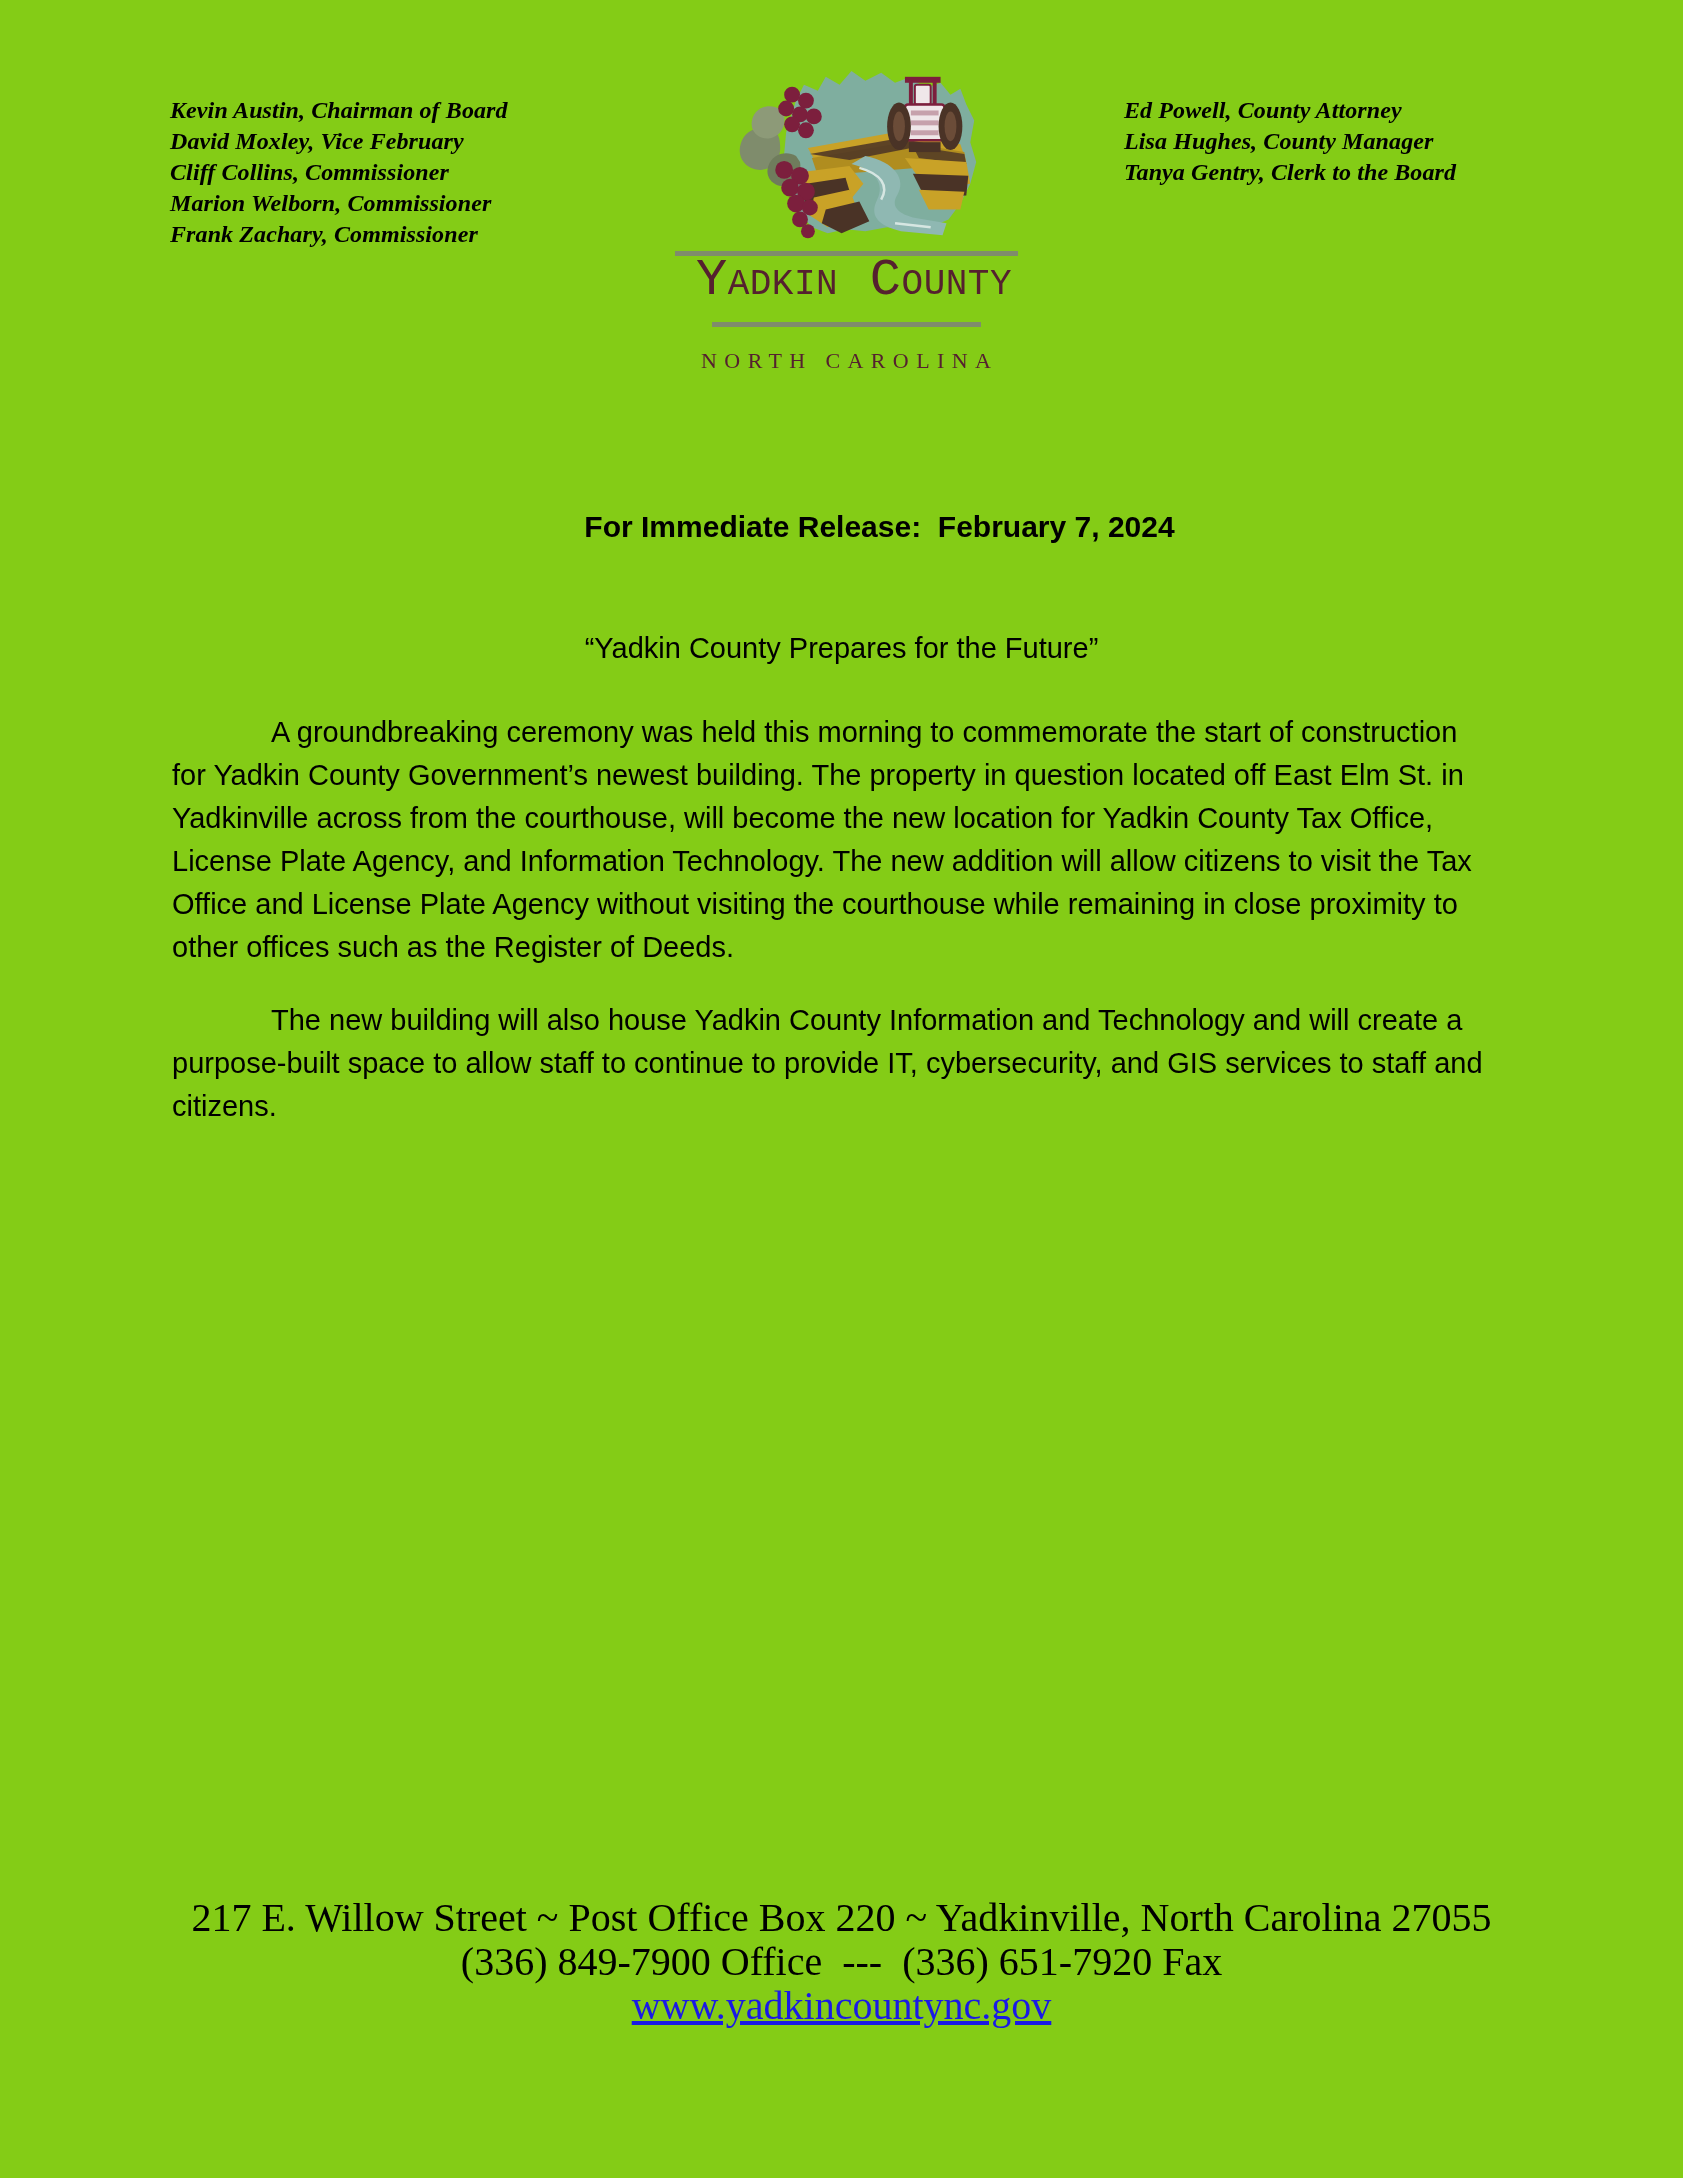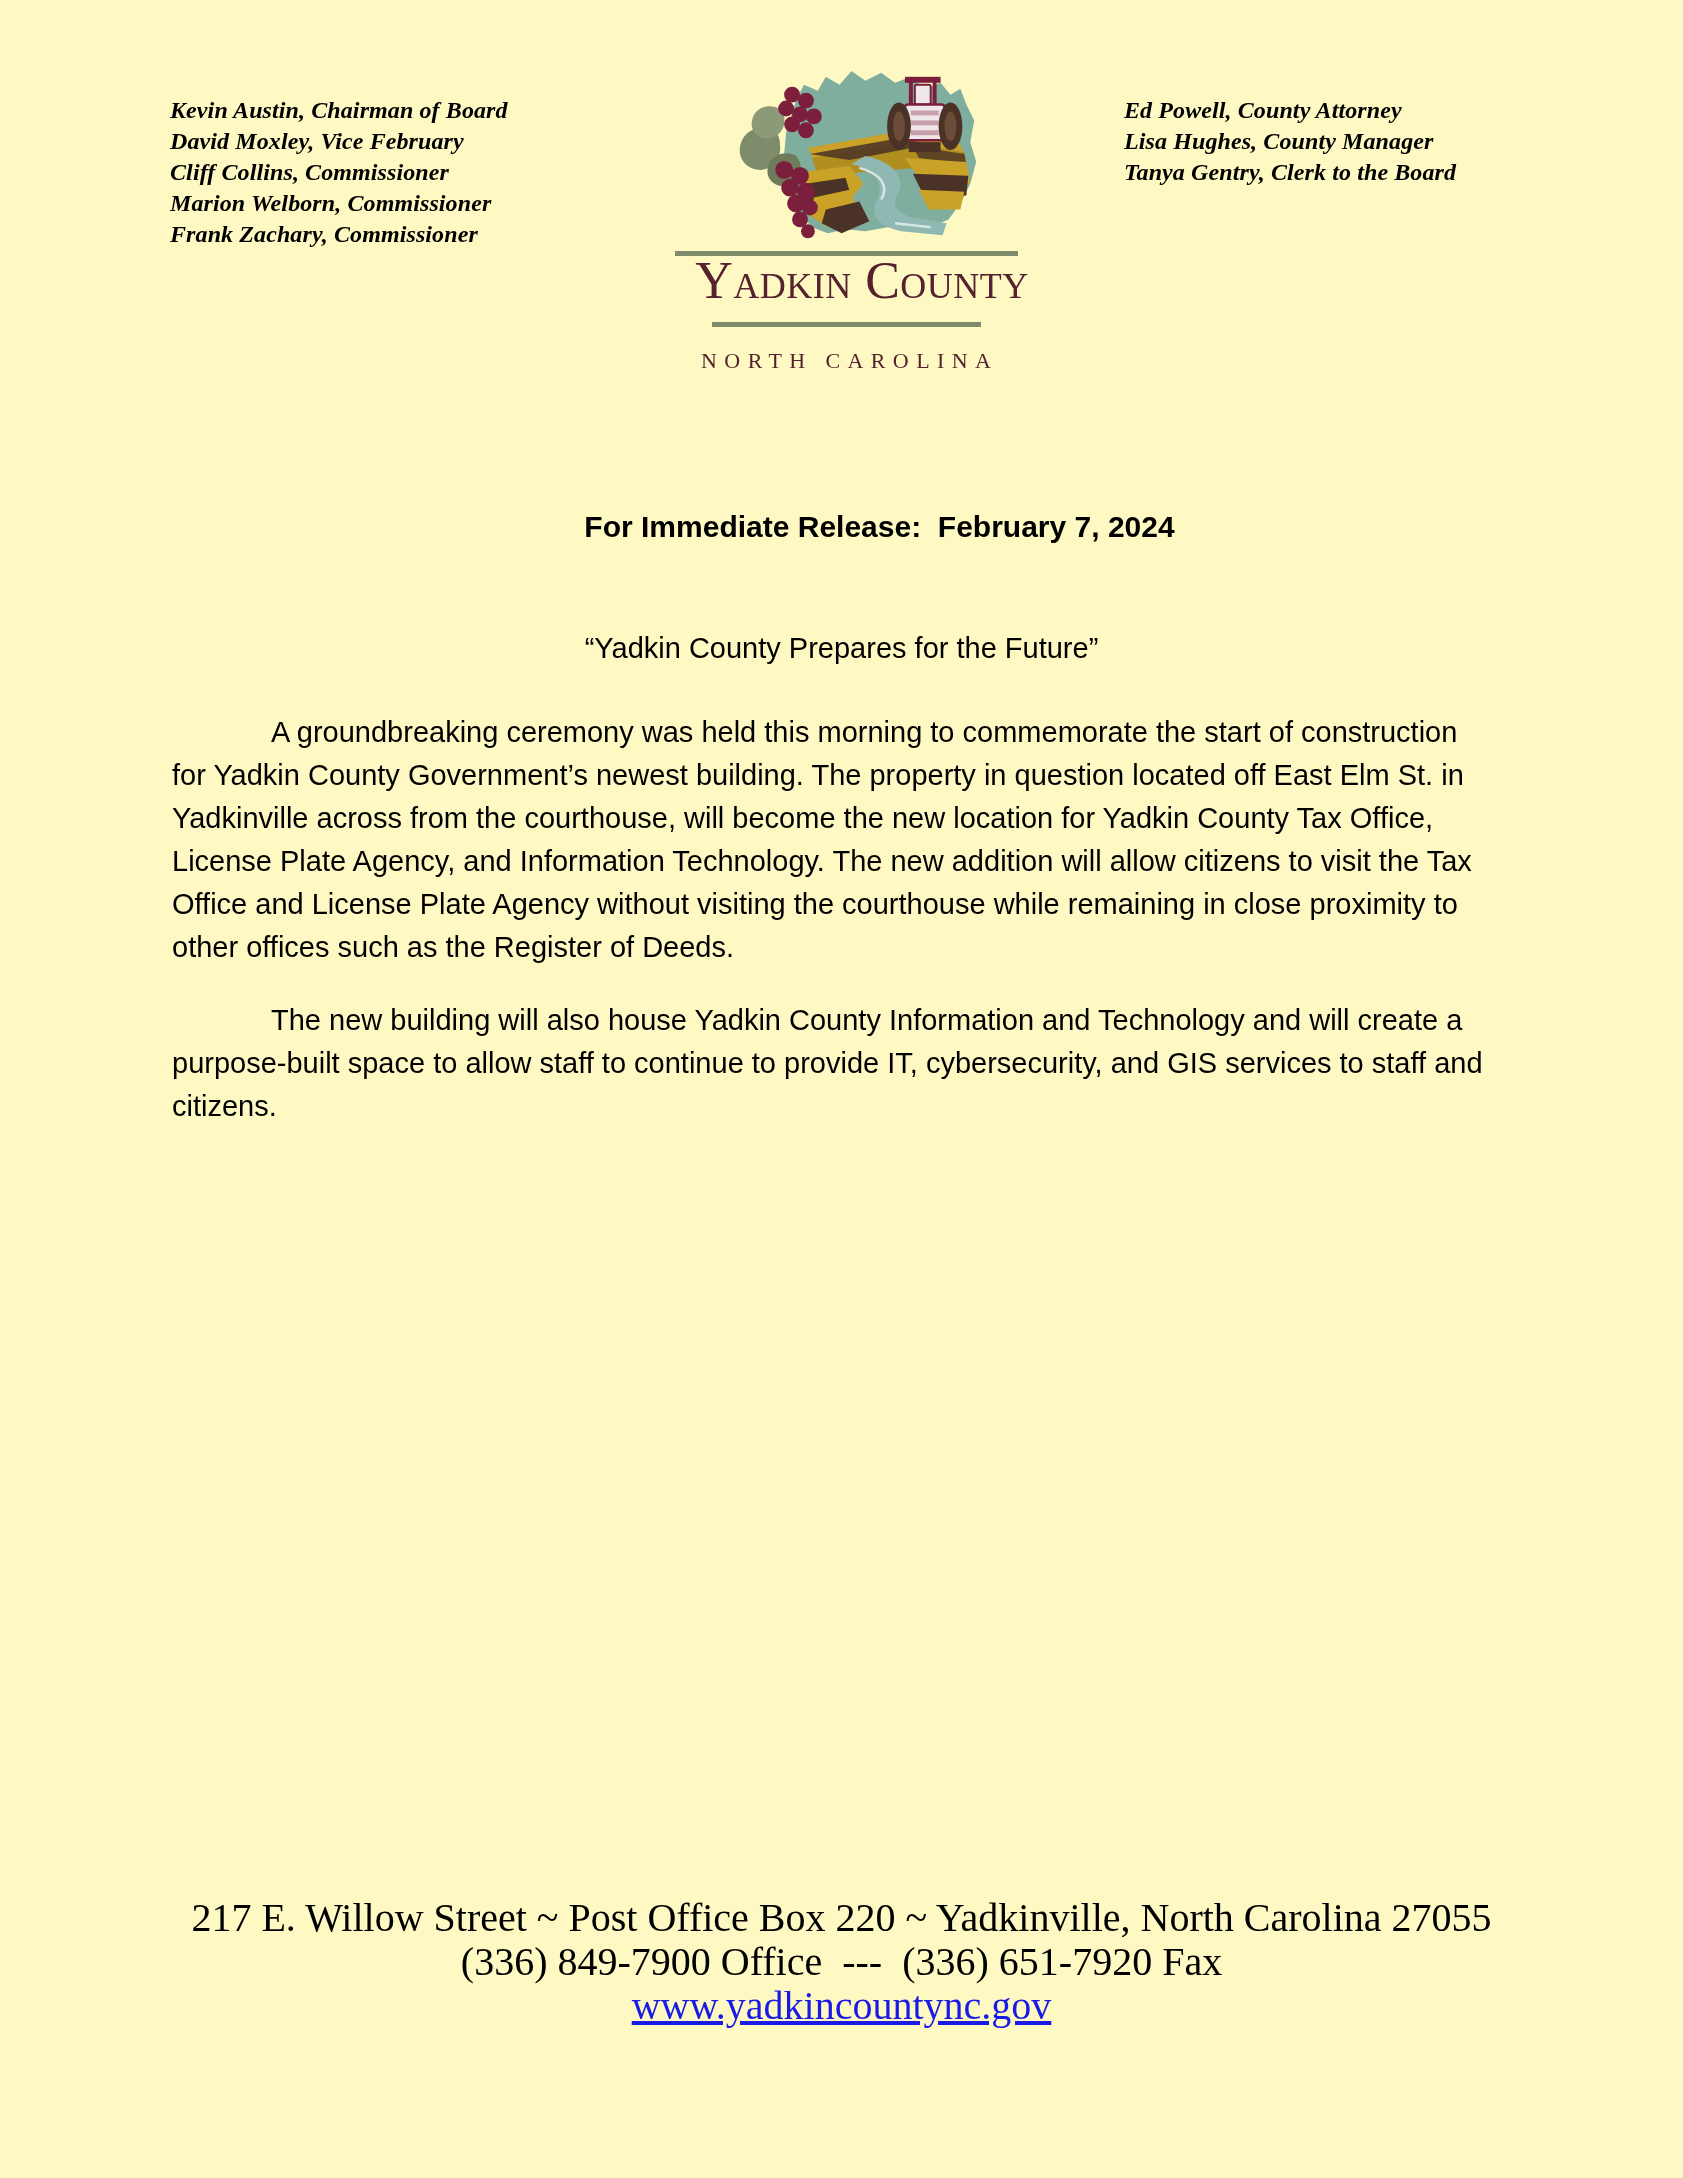--- a/index.html
+++ b/index.html
@@ -14,21 +14,21 @@
     font-family: "Liberation Sans", sans-serif;
     color: #000000;
     position: relative;
     overflow: hidden;
   }
 
   .page {
     position: relative;
     width: 1683px;
     height: 2178px;
-    background: #fef9c3;
+    background: #84cc16;
   }
 
   
   .letterhead {
     position: absolute;
     top: 0;
     left: 0;
     width: 1683px;
     height: 356px;
   }
@@ -68,25 +68,25 @@
     left: 22px;
     width: 343px;
     height: 5px;
     background: #7f8c6c;
   }
   .logo-rule.top { top: 192px; }
   .logo-rule.bottom { top: 263px; left: 59px; width: 269px; height: 5px; }
 
   .logo-word {
     position: absolute;
-    left: 16px;
+    left: 8px;
     top: 194px;
     width: 386px;
     text-align: center;
-    font-family: Liberation Serif, serif;
+    font-family: Liberation Mono, monospace;
     font-size: 52px;
     line-height: 55px;
     color: #55212f;
     font-variant: small-caps;
     letter-spacing: 0.5px;
     white-space: nowrap;
   }
   .logo-sub {
     position: absolute;
     left: 0;

